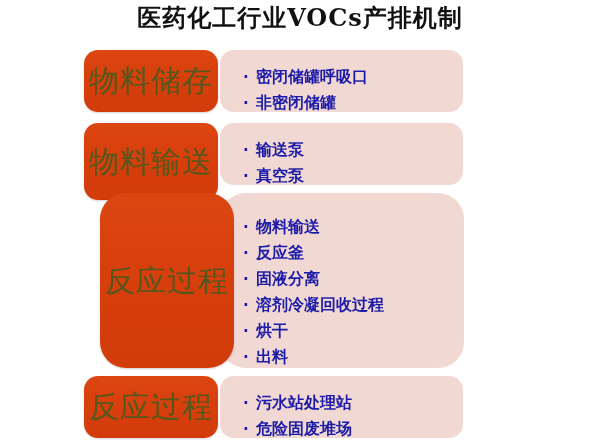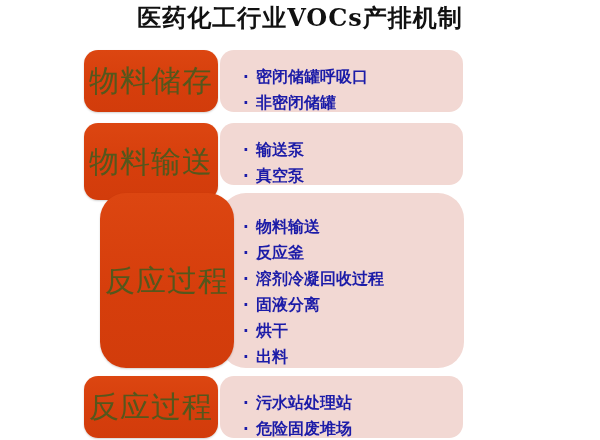--- a/index.html
+++ b/index.html
@@ -136,22 +136,22 @@
   </div>
 
   <div class="row" style="top:193px; height:175px; width:379px;">
     <div class="pink-panel tall" style="width:244px; height:175px;"></div>
     <div class="orange-box tall" style="height:175px;">
       <span class="box-label">反应过程</span>
     </div>
     <ul class="bullet-list" style="top:13px;">
       <li class="bullet-item"><span class="bullet-dot">·</span><span>物料输送</span></li>
       <li class="bullet-item"><span class="bullet-dot">·</span><span>反应釜</span></li>
+      <li class="bullet-item"><span class="bullet-dot">·</span><span>固液分离</span></li>
       <li class="bullet-item"><span class="bullet-dot">·</span><span>溶剂冷凝回收过程</span></li>
-      <li class="bullet-item"><span class="bullet-dot">·</span><span>固液分离</span></li>
       <li class="bullet-item"><span class="bullet-dot">·</span><span>烘干</span></li>
       <li class="bullet-item"><span class="bullet-dot">·</span><span>出料</span></li>
     </ul>
   </div>
 
   <div class="row" style="top:376px; height:62px; width:379px;">
     <div class="pink-panel" style="width:243px; height:62px;"></div>
     <div class="orange-box" style="height:62px;">
       <span class="box-label">反应过程</span>
     </div>

